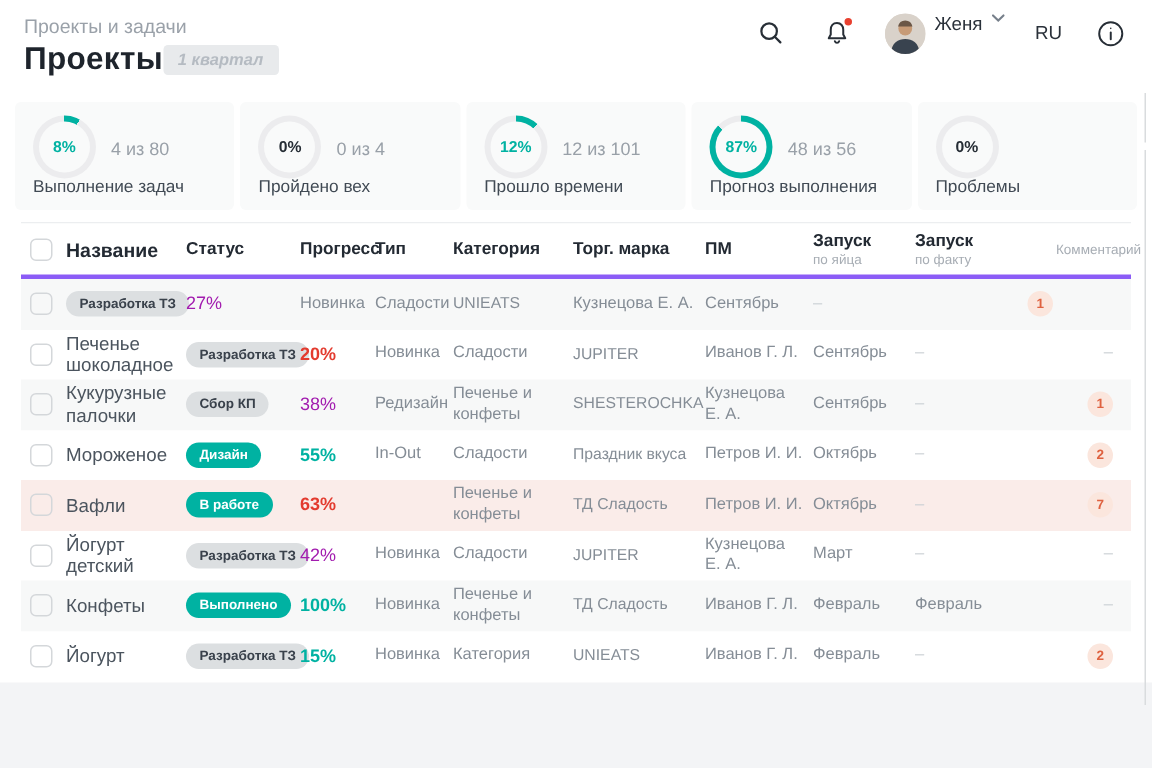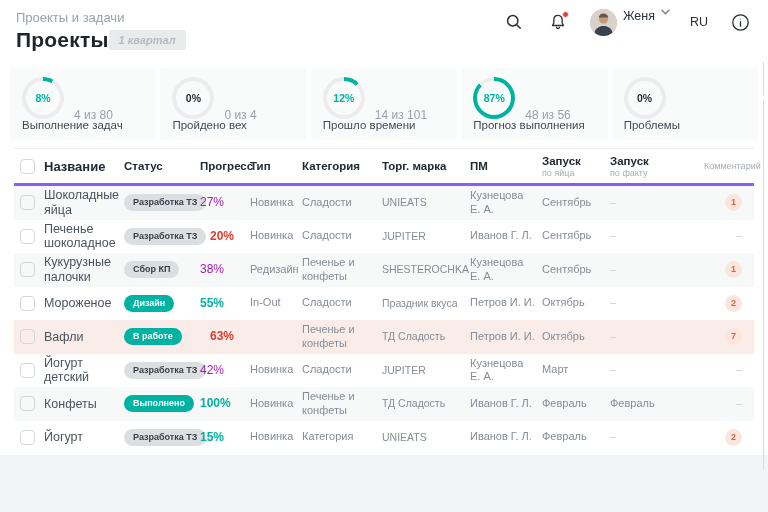--- a/index.html
+++ b/index.html
@@ -20,21 +20,21 @@
   .lang { font-size:12.5px; color:#2a313a; cursor:pointer; }
 
   
   .cards { display:flex; gap:4px; padding:2px 10px 8px; }
   .card { position:relative; flex:1; height:72px; background:#f9fafa; border-radius:4px; }
   .ring { position:absolute; left:12px; top:9px; width:42px; height:42px; border-radius:50%;
           display:flex; align-items:center; justify-content:center; }
   .ring-inner { width:34px; height:34px; border-radius:50%; background:#f9fafa;
           display:flex; align-items:center; justify-content:center; font-size:10.5px; font-weight:bold; }
   .pct.teal { color:#00b2a2; } .pct.dark { color:#262d35; }
-  .count { position:absolute; left:64px; top:40px; font-size:12px; color:#99a0a8; }
+  .count { position:absolute; left:64px; top:24px; font-size:12px; color:#99a0a8; }
   .card-label { position:absolute; left:12px; bottom:9px; font-size:11.5px; color:#414a54;margin-top:26px; }
 
   
   .table { margin:0 14px; border-top:1px solid #eceef0; }
   .grid { display:grid; grid-template-columns:24px 80px 76px 50px 52px 80px 88px 72px 68px 94px 1fr;
           padding:0 10px 0 6px; align-items:center; }
   .thead { height:37px; background:#fff; border-bottom:3px solid #8b5cf6; }
   .th { font-size:11.5px; font-weight:bold; color:#232a33; }
   .th.first { font-size:13px; }
   .th .sub { display:block; font-size:9px; font-weight:normal; color:#a7adb4; margin-top:1px; }
@@ -45,21 +45,21 @@
   .tr.plain  { background:#ffffff; }
   .tr.hl     { background:#faece9; }
   .td { font-size:11px; color:#858d96; line-height:1.25; padding-right:6px; }
   .td.name { font-size:12.5px; color:#4b545e; line-height:1.15; }
   .td.brand { font-size:10.5px; }
   .pill { display:inline-block; padding:3px 9px; border-radius:9px; font-size:9px; font-weight:bold; white-space:nowrap; }
   .pill.gray { background:#dcdfe1; color:#39414b; }
   .pill.teal { background:#00b2a2; color:#fff; }
   .td.progress { font-size:12px; }
   .progress.muted { color:#a21caf; }
-  .progress.red  { color:#e33b2f; font-weight:bold;text-align:center; }
+  .progress.red  { color:#e33b2f; font-weight:bold; }
   .progress.teal { color:#00b2a2; font-weight:bold; }
   .td.comment { display:flex; justify-content:flex-end; padding-right:2px; }
   .cbadge { width:17px; height:17px; border-radius:50%; background:#fbe6dd; color:#df6240;
             font-size:9px; font-weight:bold; display:flex; align-items:center; justify-content:center; cursor:pointer; }
   .dash { color:#cbd0d4; }
 
   .footer-space { position:absolute; left:0; right:0; bottom:0; top:455px; background:#f3f4f6; }
   .edge-line { position:absolute; width:1px; background:#d9dcde; right:4px; }
   .edge-a { top:62px; height:33px; }
   .edge-b { top:100px; height:370px; }
@@ -134,21 +134,21 @@
     <span class="count">0 из 4</span>
     <div class="card-label">Пройдено вех</div>
   </div>
 
   <div class="card">
     <div class="ring" style="background: conic-gradient(rgb(0, 178, 162) 12%, rgb(236, 236, 238) 12%, rgb(236, 236, 238) 100%);">
       <div class="ring-inner">
           <span class="pct teal">12%</span>
         </div>
     </div>
-    <span class="count">14 из 101</span>
+    <span class="count">12 из 101</span>
     <div class="card-label">Прошло времени</div>
   </div>
 
   <div class="card">
     <div class="ring" style="background: conic-gradient(rgb(0, 178, 162) 87%, rgb(236, 236, 238) 87%, rgb(236, 236, 238) 100%);">
       <div class="ring-inner">
           <span class="pct teal">87%</span>
         </div>
     </div>
     <span class="count">48 из 56</span>
@@ -180,21 +180,20 @@
       <span>Запуск</span><span class="sub">по яйца</span>
     </span>
     <span class="th">
       <span>Запуск</span><span class="sub">по факту</span>
     </span>
     <span class="th right">Комментарий</span>
   </div>
   <div id="tbody">
   <div class="tr grid stripe">
     <span class="cb"></span>
-    <span class="td name">Шоколадные яйца</span>
     <span class="td"><span class="pill gray">Разработка ТЗ</span></span>
     <span class="td progress muted">27%</span>
     <span class="td">Новинка</span>
     <span class="td">Сладости</span>
     <span class="td brand">UNIEATS</span>
     <span class="td">Кузнецова Е. А.</span>
     <span class="td">Сентябрь</span>
     <span class="td dash">–</span>
     <span class="td comment">
           <span class="cbadge">1</span>

